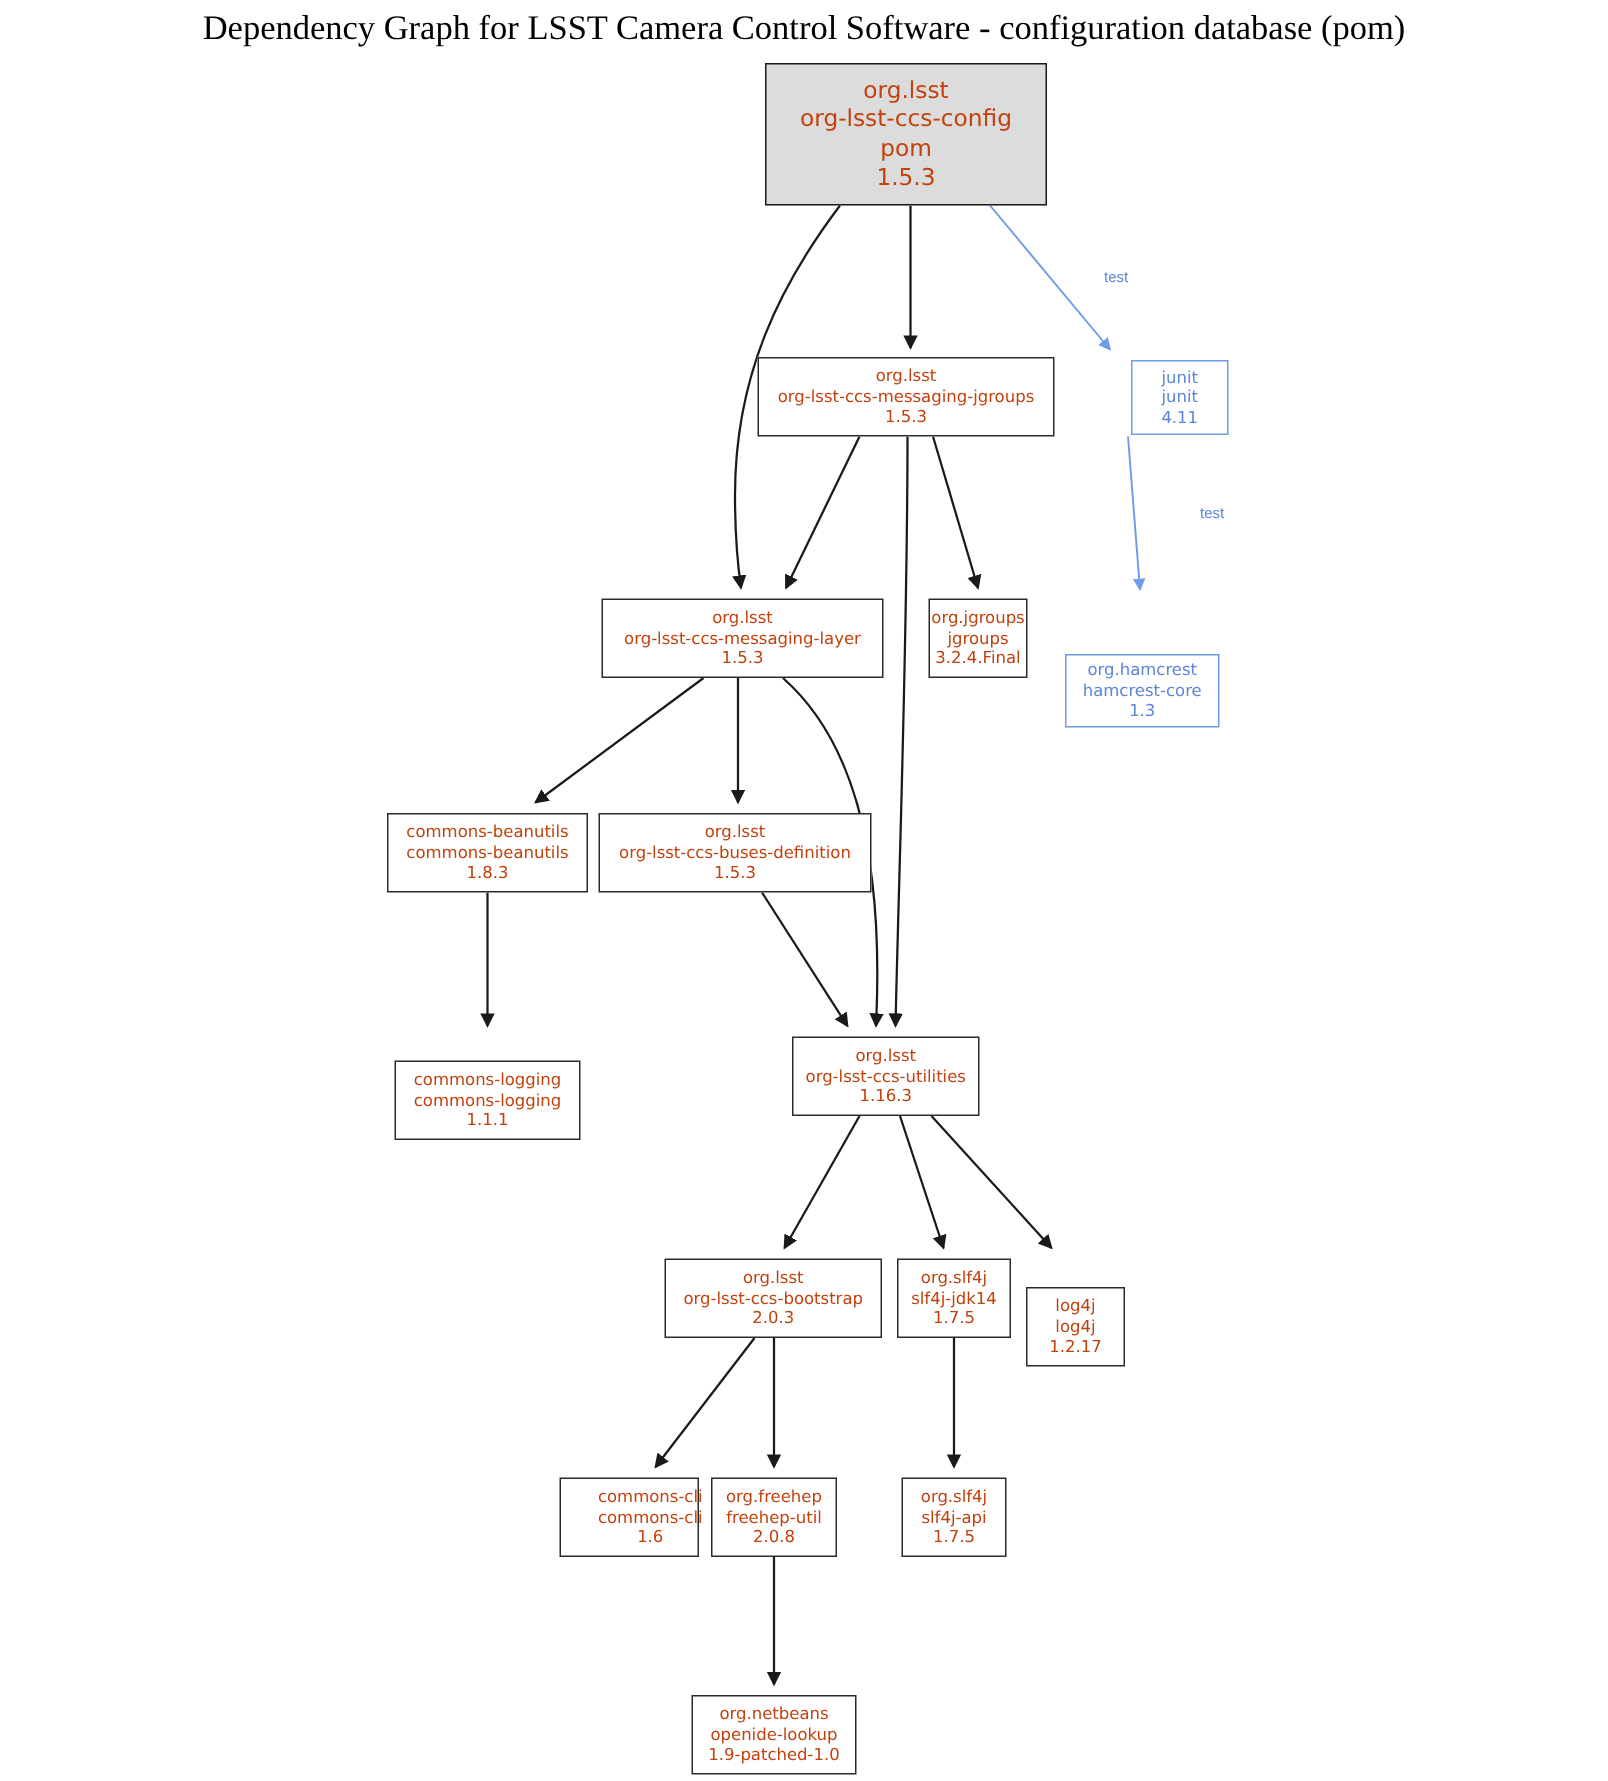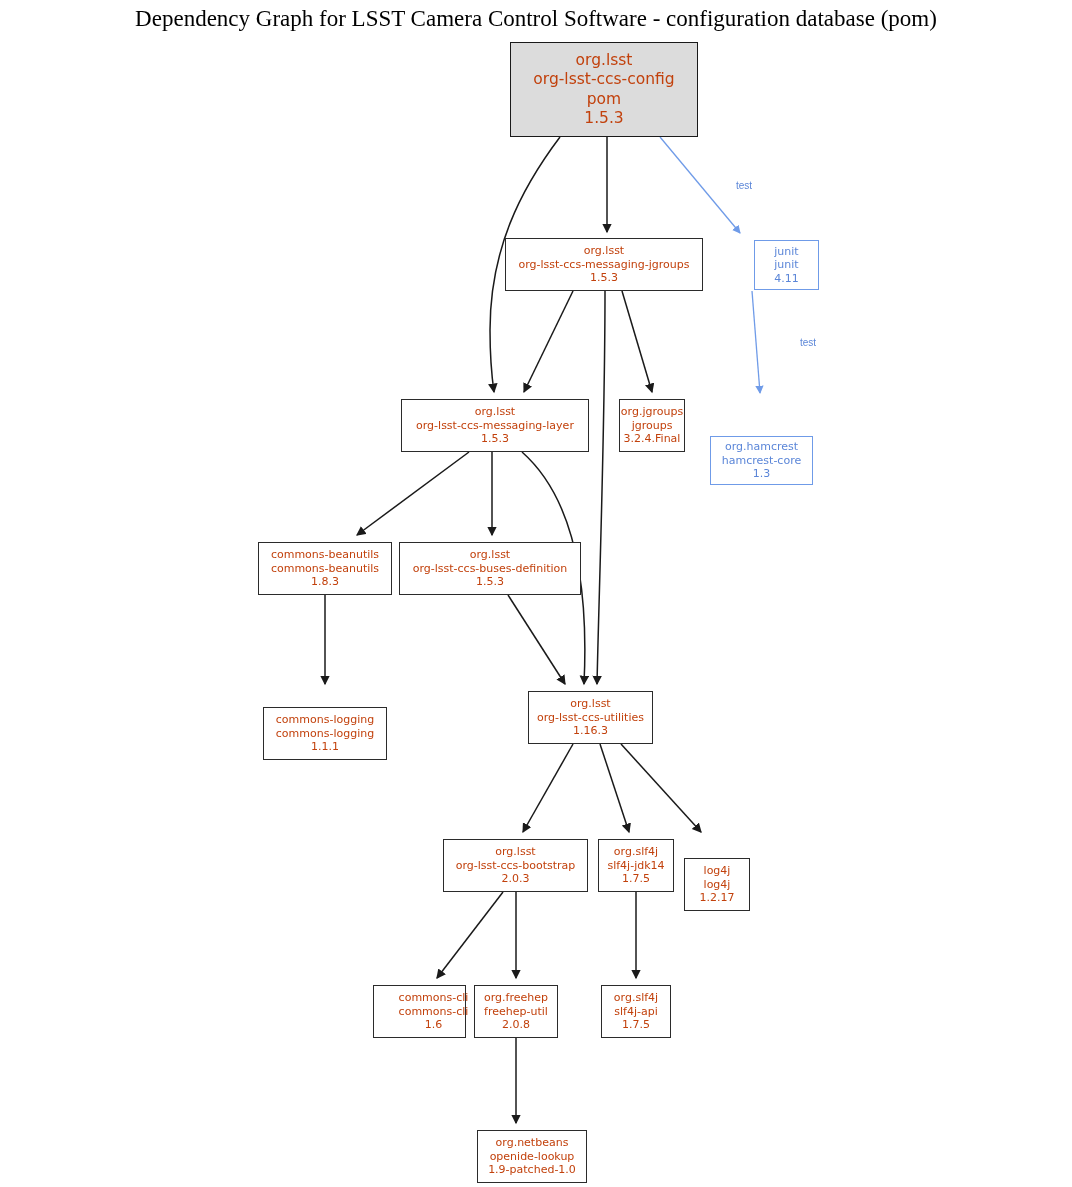--- a/index.html
+++ b/index.html
@@ -187,21 +187,21 @@
       <div class="node" style="left: 474px; top: 985px; width: 84px; height: 53px;">
         <span class="ln">org.freehep</span>
         <span class="ln">freehep-util</span>
         <span class="ln">2.0.8</span>
       </div>
       <div class="node" style="left: 601px; top: 985px; width: 70px; height: 53px;">
         <span class="ln">org.slf4j</span>
         <span class="ln">slf4j-api</span>
         <span class="ln">1.7.5</span>
       </div>
-      <div class="node" style="left: 477px; top: 1130px; width: 110px; height: 53px;">
+      <div class="node" style="left: 461px; top: 1130px; width: 110px; height: 53px;">
         <span class="ln">org.netbeans</span>
         <span class="ln">openide-lookup</span>
         <span class="ln">1.9-patched-1.0</span>
       </div>
     </div>
   <div id="labels-layer">
       <div class="edge-label" style="left: 692px; top: 180px;">test</div>
       <div class="edge-label" style="left: 756px; top: 337px;">test</div>
     </div>
 

